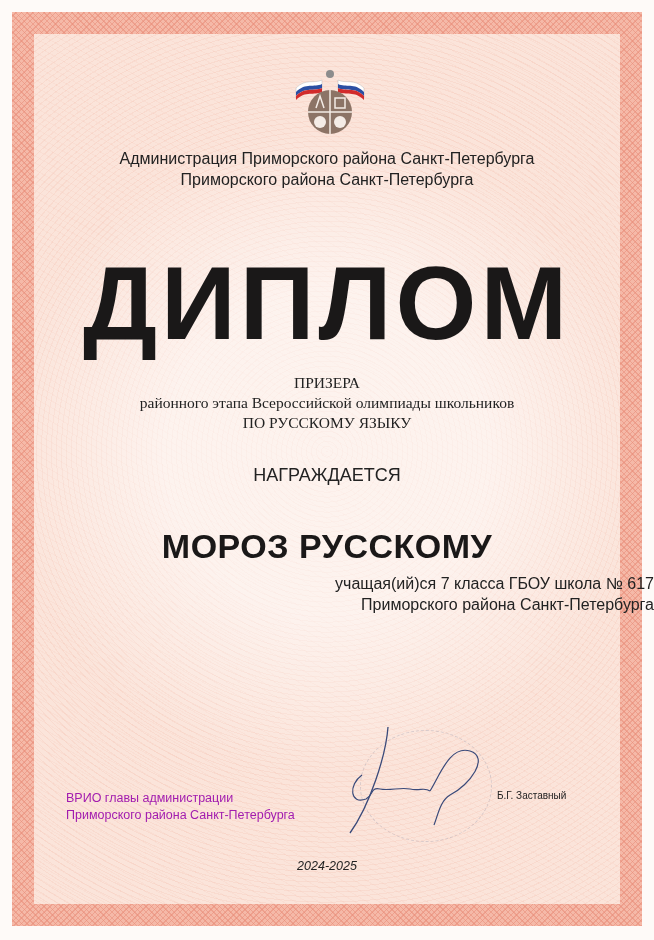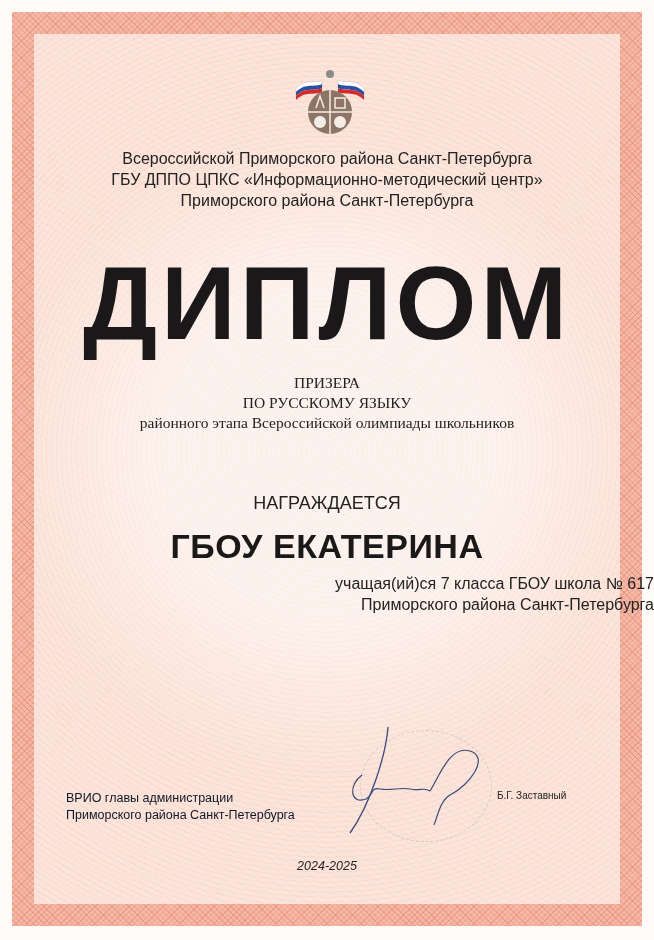--- a/index.html
+++ b/index.html
@@ -15,24 +15,24 @@
       radial-gradient(circle at 50% 48%, rgba(255,255,255,.55) 0 30%, rgba(250,215,200,.0) 60%),
       repeating-radial-gradient(circle at 50% 48%, rgba(240,175,155,.18) 0 1px, transparent 1px 5px),
       repeating-linear-gradient(30deg, rgba(240,170,150,.10) 0 1px, transparent 1px 6px),
       #fbe4da; }
   .content { position:absolute; left:0; top:0; width:654px; height:940px; }
   .logo { position:absolute; left:290px; top:62px; width:80px; height:80px; }
   .center { position:absolute; left:0; width:654px; text-align:center; }
   .org { top:148px; font-size:16px; line-height:21px; color:#222; }
   .title { top:248px; font-size:104px; font-weight:bold; letter-spacing:4px; line-height:110px; color:#1a1818; }
   .subtitle { top:373px; font-size:15.5px; line-height:20px; color:#222;font-family:Liberation Serif, serif; }
-  .awarded { top:465px; font-size:18px; color:#222;margin-top:28px; }
+  .awarded { top:465px; font-size:18px; color:#222; }
   .name { top:527px; font-size:34px; font-weight:bold; color:#1a1818; letter-spacing:0.5px; }
   .student { top:573px; font-size:16px; line-height:21px; color:#222;text-align:right; }
-  .sign-left { position:absolute; left:66px; top:790px; font-size:12.5px; line-height:17px; color:#0f172a; }
+  .sign-left { position:absolute; left:66px; top:790px; font-size:12.5px; line-height:17px; color:#a21caf; }
   .sign-right { position:absolute; left:497px; top:790px; font-size:10px; color:#222; }
   .year { top:859px; font-size:12.5px; color:#222;font-style:italic; }
   .signature { position:absolute; left:330px; top:725px; width:170px; height:110px; }
   .stamp { position:absolute; left:360px; top:730px; width:130px; height:110px; border-radius:50%; border:1px dashed rgba(150,150,170,.35); }
 </style>
 </head>
 <body>
 
 <div class="sheet">
   <div class="border-outer"></div>
@@ -51,36 +51,35 @@
     <line x1="40" y1="28" x2="40" y2="72" stroke="#f4ece6" stroke-width="1.5"></line>
     <line x1="18" y1="50" x2="62" y2="50" stroke="#f4ece6" stroke-width="1.5"></line>
     <circle cx="30" cy="60" r="6" fill="#f4ece6"></circle>
     <circle cx="50" cy="60" r="6" fill="#f4ece6"></circle>
     <path d="M26 46 L30 34 L34 46" stroke="#f4ece6" fill="none" stroke-width="1.5"></path>
     <rect x="45" y="36" width="10" height="10" fill="none" stroke="#f4ece6" stroke-width="1.5"></rect>
     <circle cx="40" cy="12" r="4" fill="#8c8c8c"></circle>
   </svg>
 
   <div class="center org">
-    <div>Всероссийской Приморского района Санкт-Петербурга</div>
-    <div>ГБУ ДППО ЦПКС «Информационно-методический центр»</div>
+    <div>Администрация Приморского района Санкт-Петербурга</div>
     <div>Приморского района Санкт-Петербурга</div>
   </div>
 
   <div class="center title">ДИПЛОМ</div>
 
   <div class="center subtitle">
     <div>ПРИЗЕРА</div>
+    <div>районного этапа Всероссийской олимпиады школьников</div>
     <div>ПО РУССКОМУ ЯЗЫКУ</div>
-    <div>районного этапа Всероссийской олимпиады школьников</div>
   </div>
 
   <div class="center awarded">НАГРАЖДАЕТСЯ</div>
 
-  <div class="center name">ГБОУ ЕКАТЕРИНА</div>
+  <div class="center name">МОРОЗ РУССКОМУ</div>
 
   <div class="center student">
     <div>учащая(ий)ся 7 класса ГБОУ школа № 617</div>
     <div>Приморского района Санкт-Петербурга</div>
   </div>
 
   <div class="stamp"></div>
   <svg class="signature" viewBox="0 0 170 110">
     <path d="M58 2 C56 30, 40 80, 20 108" stroke="#3a4a7a" stroke-width="1.3" fill="none"></path>
     <path d="M32 50 C18 60, 20 80, 36 74 C44 70, 40 62, 50 64 C60 66, 70 62, 80 64 C90 66, 95 62, 100 66" stroke="#3a4a7a" stroke-width="1.2" fill="none"></path>

